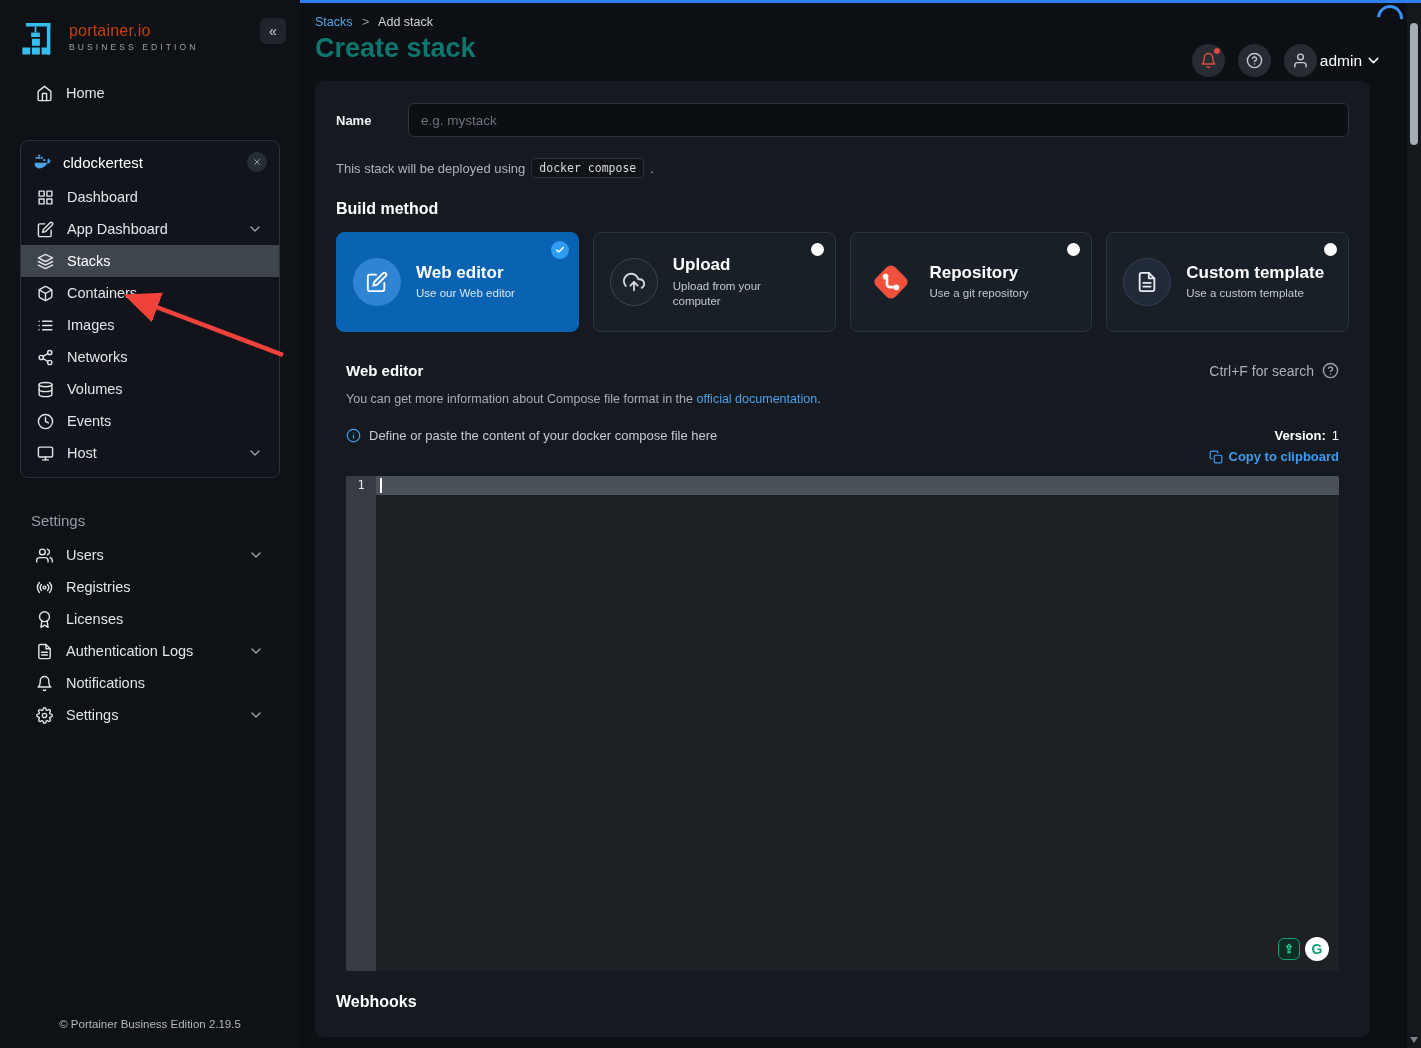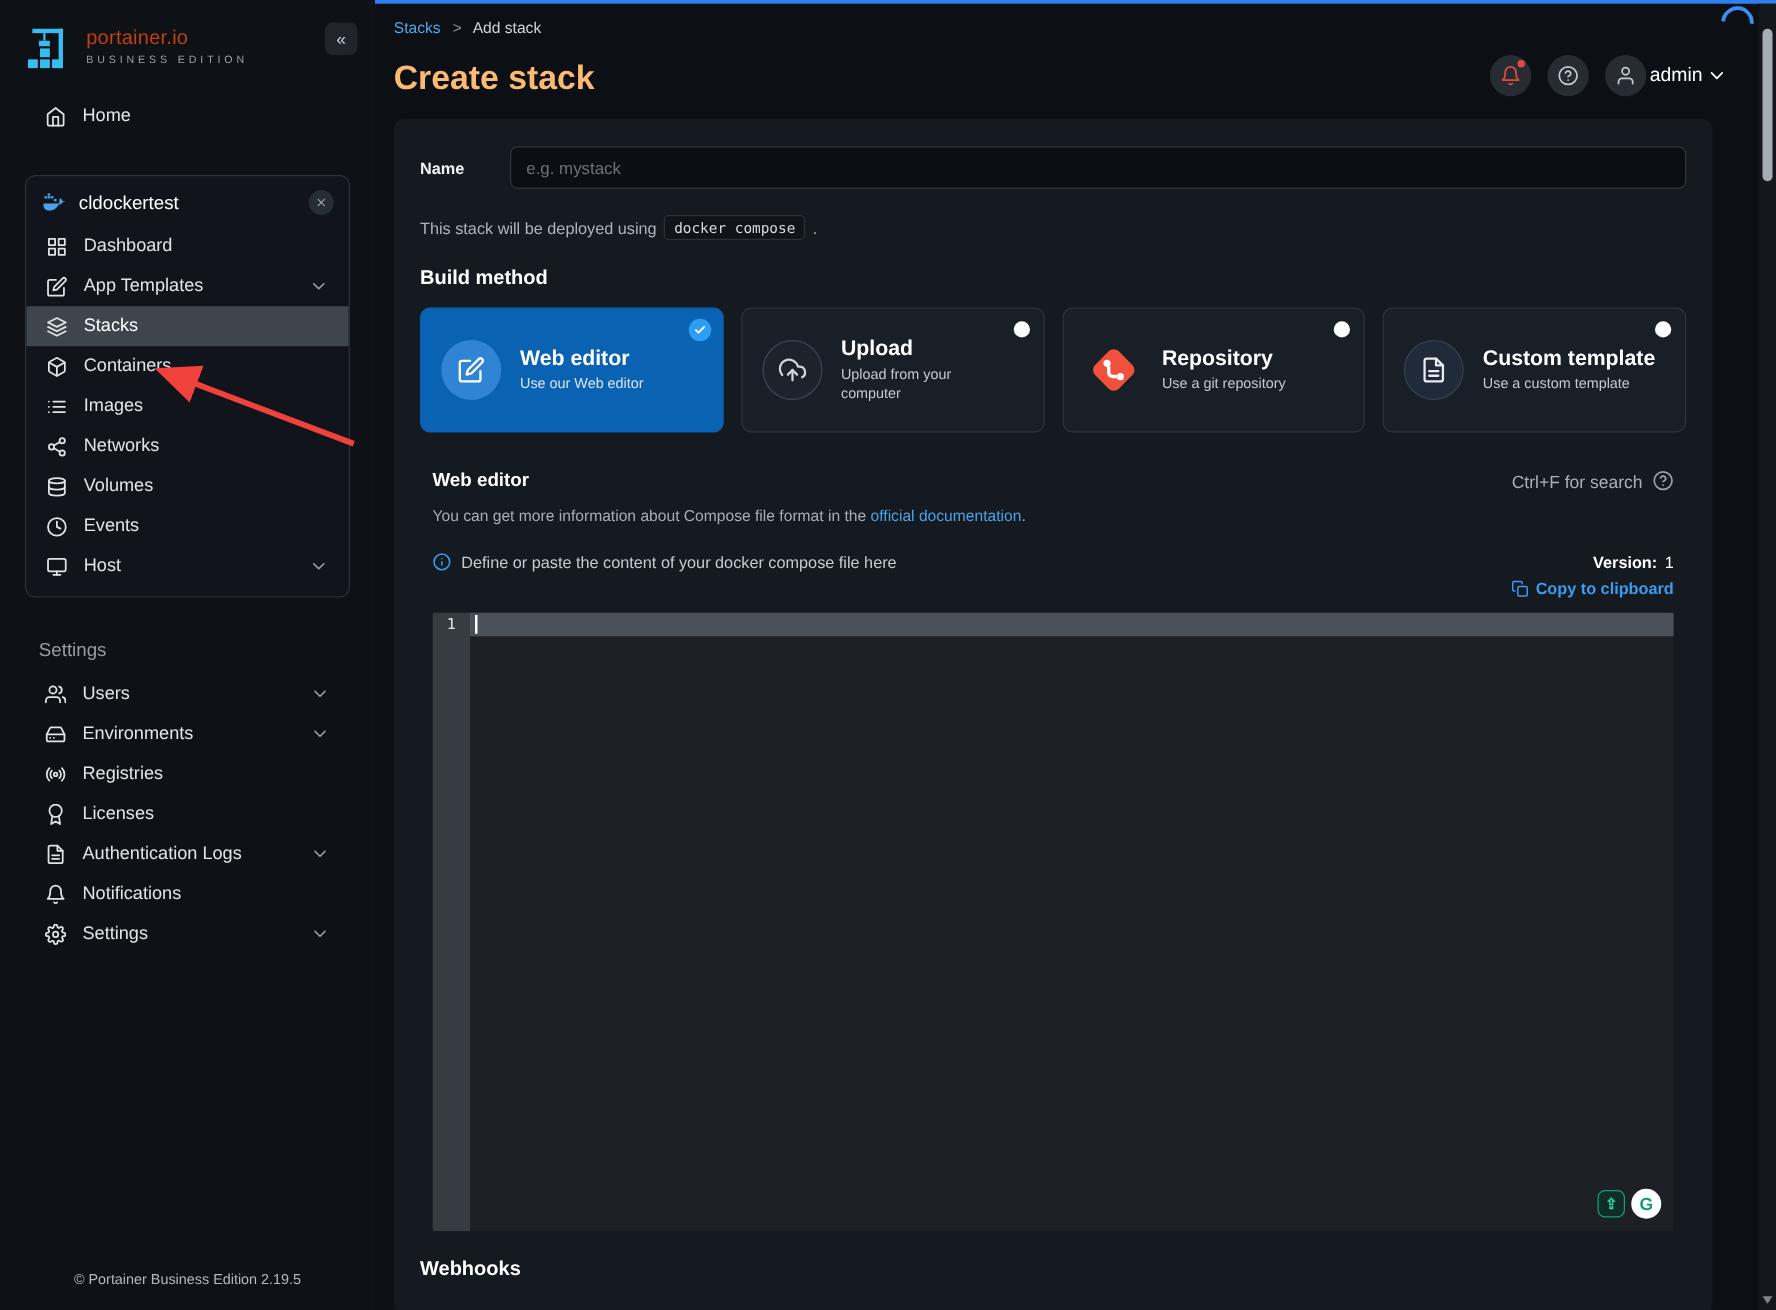--- a/index.html
+++ b/index.html
@@ -32,21 +32,21 @@
 .section-label{margin:34px 0 10px 31px;color:#959ca3;font-size:15px}
 .settings-list .side-item{height:32px;margin:0 20px;padding:0 16px}
 .side-footer{position:absolute;bottom:18px;left:0;width:100%;text-align:center;font-size:11.5px;color:#b3b9bf}
 
 
 .main{position:relative;flex:1;background:#0c0f13;border-top:3px solid #2e7ff2;padding:12px 51px 0 15px}
 .breadcrumb{font-size:12.5px;color:#b9bfc6}
 .bc-link{color:#56a5e8;cursor:pointer}
 .bc-sep{margin:0 6px;color:#8f969d}
 .bc-current{color:#cfd4d9}
-.page-title{margin-top:18px;font-size:27px;font-weight:700;color:#fdba74}
+.page-title{margin-top:4px;font-size:27px;font-weight:700;color:#0f766e}
 .header-actions{position:absolute;top:41px;right:39px;display:flex;align-items:center;gap:13px;z-index:5}
 .hicon{width:33px;height:33px;border-radius:50%;background:#272c33;display:flex;align-items:center;justify-content:center;color:#c4c9ce;position:relative;cursor:pointer;border:none}
 .hicon svg{width:17px;height:17px}
 .hicon.bell-btn{color:#e04b3f}
 .badge{position:absolute;top:3px;right:4px;width:8px;height:8px;border-radius:50%;background:#e04b3f;border:1.5px solid #272c33}
 .admin{display:flex;align-items:center;gap:3px;color:#fff;font-size:15.5px;cursor:pointer}
 .admin .chev{width:17px;height:17px;display:flex}
 .spinner{position:absolute;top:2px;right:18px;width:26px;height:26px;border-radius:50%;border:3px solid transparent;border-top-color:#3b8ff2;border-right-color:#3b8ff2;transform:rotate(-40deg);z-index:7}
 
 .panel{margin-top:17px;background:#151a20;border-radius:8px;padding:22px 21px 26px;position:relative}
@@ -179,21 +179,21 @@
           </span>
         <span>Dashboard</span>
       </div>
       <div class="side-item">
         <span class="sicon">
             <svg class="fi" viewBox="0 0 24 24">
               <path d="M11 4H4a2 2 0 0 0-2 2v14a2 2 0 0 0 2 2h14a2 2 0 0 0 2-2v-7"></path>
               <path d="M18.5 2.5a2.12 2.12 0 0 1 3 3L12 15l-4 1 1-4z"></path>
             </svg>
           </span>
-        <span>App Templates</span>
+        <span>App Dashboard</span>
         <span class="schev">
             <svg class="fi" viewBox="0 0 24 24">
               <polyline points="6 9 12 15 18 9"></polyline>
             </svg>
           </span>
       </div>
       <div class="side-item active">
         <span class="sicon">
             <svg class="fi" viewBox="0 0 24 24">
               <polygon points="12 2 2 7 12 12 22 7 12 2"></polygon>
@@ -280,36 +280,20 @@
       <div class="side-item">
         <span class="sicon">
             <svg class="fi" viewBox="0 0 24 24">
               <path d="M17 21v-2a4 4 0 0 0-4-4H5a4 4 0 0 0-4 4v2"></path>
               <circle cx="9" cy="7" r="4"></circle>
               <path d="M23 21v-2a4 4 0 0 0-3-3.87"></path>
               <path d="M16 3.13a4 4 0 0 1 0 7.75"></path>
             </svg>
           </span>
         <span>Users</span>
-        <span class="schev">
-            <svg class="fi" viewBox="0 0 24 24">
-              <polyline points="6 9 12 15 18 9"></polyline>
-            </svg>
-          </span>
-      </div>
-      <div class="side-item">
-        <span class="sicon">
-            <svg class="fi" viewBox="0 0 24 24">
-              <line x1="22" y1="12" x2="2" y2="12"></line>
-              <path d="M5.45 5.11 2 12v6a2 2 0 0 0 2 2h16a2 2 0 0 0 2-2v-6l-3.45-6.89A2 2 0 0 0 16.76 4H7.24a2 2 0 0 0-1.79 1.11z"></path>
-              <line x1="6" y1="16" x2="6.01" y2="16"></line>
-              <line x1="10" y1="16" x2="10.01" y2="16"></line>
-            </svg>
-          </span>
-        <span>Environments</span>
         <span class="schev">
             <svg class="fi" viewBox="0 0 24 24">
               <polyline points="6 9 12 15 18 9"></polyline>
             </svg>
           </span>
       </div>
       <div class="side-item">
         <span class="sicon">
             <svg class="fi" viewBox="0 0 24 24">
               <circle cx="12" cy="12" r="2"></circle>

